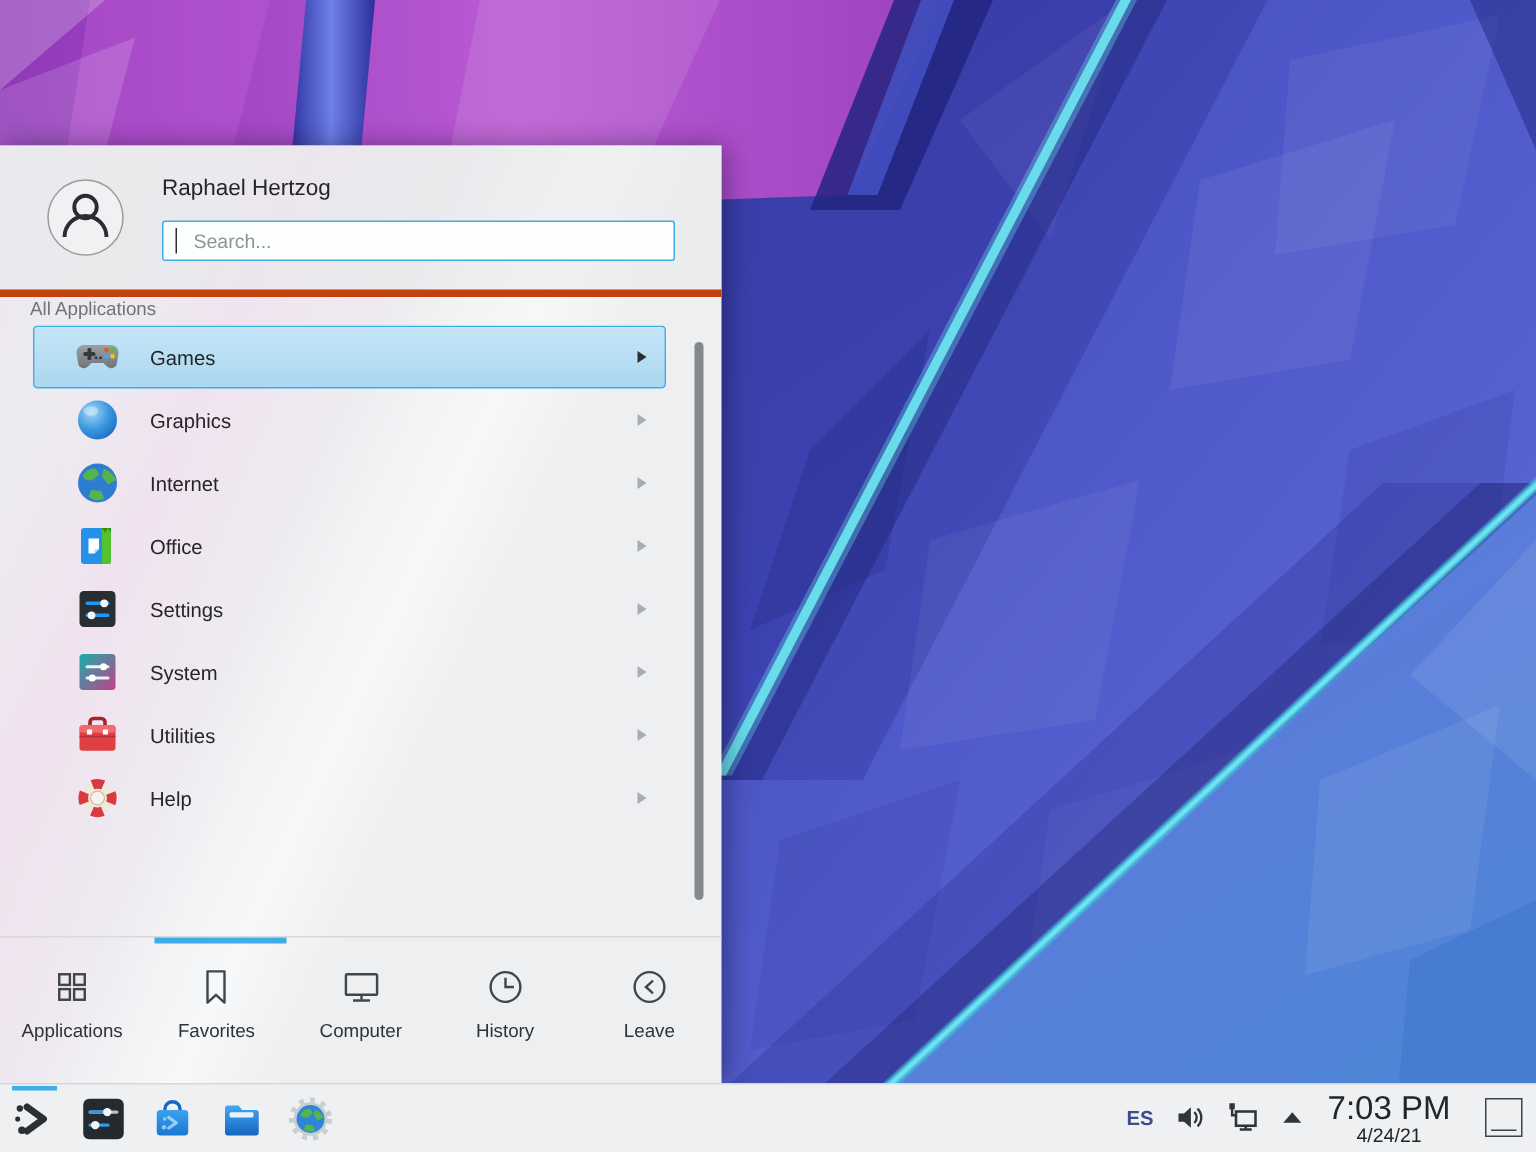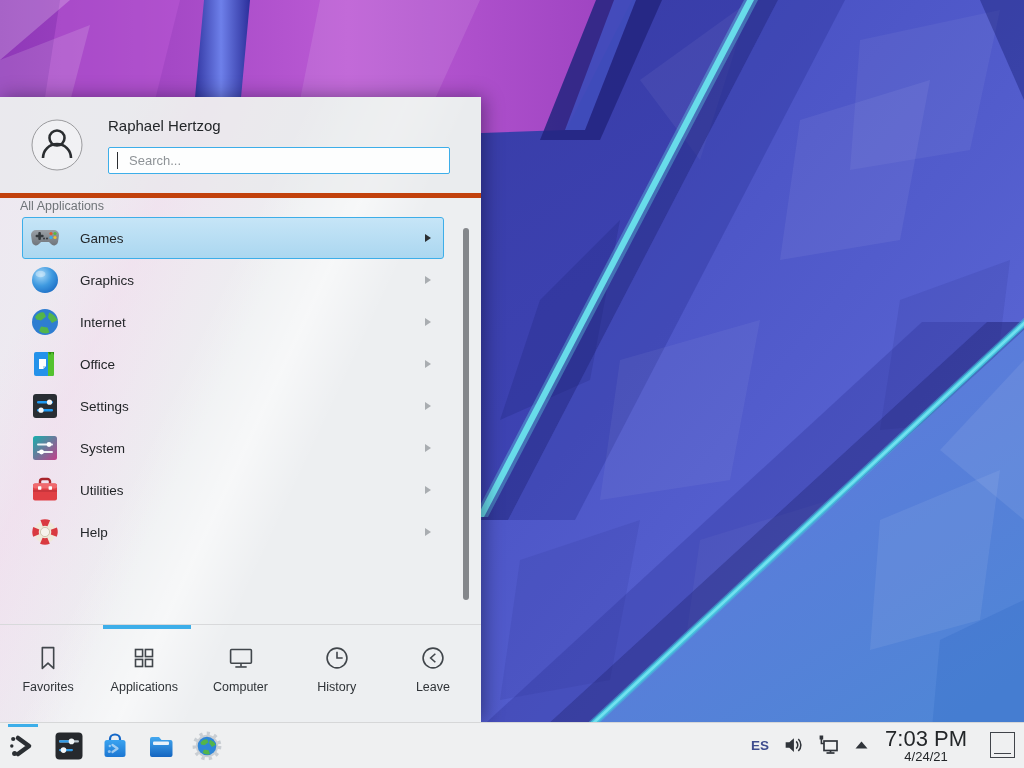--- a/index.html
+++ b/index.html
@@ -22,21 +22,21 @@
   .user-name{position:absolute;left:108px;top:20px;font-size:15px;color:#232629;}
   .search-input{position:absolute;left:108px;top:50px;width:342px;height:27px;box-sizing:border-box;
     border:1px solid #3daee9;border-radius:2px;background:#fdfefe;padding:0 20px;
     font-family:"Liberation Sans",sans-serif;font-size:13px;color:#232629;outline:none;}
   .search-input::placeholder{color:#8e9397;opacity:1;}
   .search-caret{position:absolute;left:117px;top:55px;width:1px;height:17px;background:#2a2d30;}
   .section-label{position:absolute;left:20px;top:102px;font-size:12.5px;color:#6f7478;}
 
   .app-list{position:absolute;top:120px;left:0;width:481px;height:407px;overflow:hidden;}
   .row{height:42px;margin:0 37px 0 22px;display:flex;align-items:center;position:relative;
-    border:1px solid transparent;border-radius:3px;box-sizing:border-box;cursor:default;}
+    border:1px solid transparent;border-radius:3px;box-sizing:border-box;cursor:default;padding-left:20px;}
   .row.selected{background:linear-gradient(180deg,#c6e5f7 0%,#abd7f0 100%);border-color:#3daee9;}
   .ric{width:32px;height:32px;margin-left:6px;flex:0 0 32px;}
   .ric svg{width:32px;height:32px;display:block;}
   .rlabel{margin-left:19px;font-size:13.5px;color:#232629;}
   .arrow{position:absolute;right:12px;width:0;height:0;
     border-left:6px solid #a9adb1;border-top:4.5px solid transparent;border-bottom:4.5px solid transparent;}
   .row.selected .arrow{border-left-color:#2b2e31;}
 
   .vscrollbar{position:absolute;right:12px;top:131px;width:6px;height:372px;border-radius:3px;background:#84878b;}
   .tabs-divider{position:absolute;top:527px;left:0;right:0;height:1px;background:#d8d9db;}
@@ -285,34 +285,34 @@
       </div>
     </div>
 
     <div class="vscrollbar"></div>
     <div class="tabs-divider"></div>
     <div class="tab-indicator"></div>
 
     <nav class="tabbar">
       <div class="tab">
         <svg viewBox="0 0 36 36">
-          <path d="M12,7 h12 v22 l-6,-5.5 -6,5.5 z" fill="none" stroke="#41464b" stroke-width="1.7" stroke-linejoin="round"></path>
-        </svg>
-        <span class="tab-label">Favorites</span>
-      </div>
-      <div class="tab">
-        <svg viewBox="0 0 36 36">
           <g fill="none" stroke="#41464b" stroke-width="1.7">
             <rect x="9" y="9" width="7.5" height="7.5"></rect>
               <rect x="19.5" y="9" width="7.5" height="7.5"></rect>
             <rect x="9" y="19.5" width="7.5" height="7.5"></rect>
               <rect x="19.5" y="19.5" width="7.5" height="7.5"></rect>
           </g>
         </svg>
         <span class="tab-label">Applications</span>
+      </div>
+      <div class="tab">
+        <svg viewBox="0 0 36 36">
+          <path d="M12,7 h12 v22 l-6,-5.5 -6,5.5 z" fill="none" stroke="#41464b" stroke-width="1.7" stroke-linejoin="round"></path>
+        </svg>
+        <span class="tab-label">Favorites</span>
       </div>
       <div class="tab">
         <svg viewBox="0 0 36 36">
           <g fill="none" stroke="#41464b" stroke-width="1.7">
             <rect x="7" y="9" width="22" height="14.5" rx="1"></rect>
             <line x1="18" y1="23.5" x2="18" y2="27"></line>
               <line x1="12" y1="27.5" x2="24" y2="27.5"></line>
           </g>
         </svg>
         <span class="tab-label">Computer</span>

